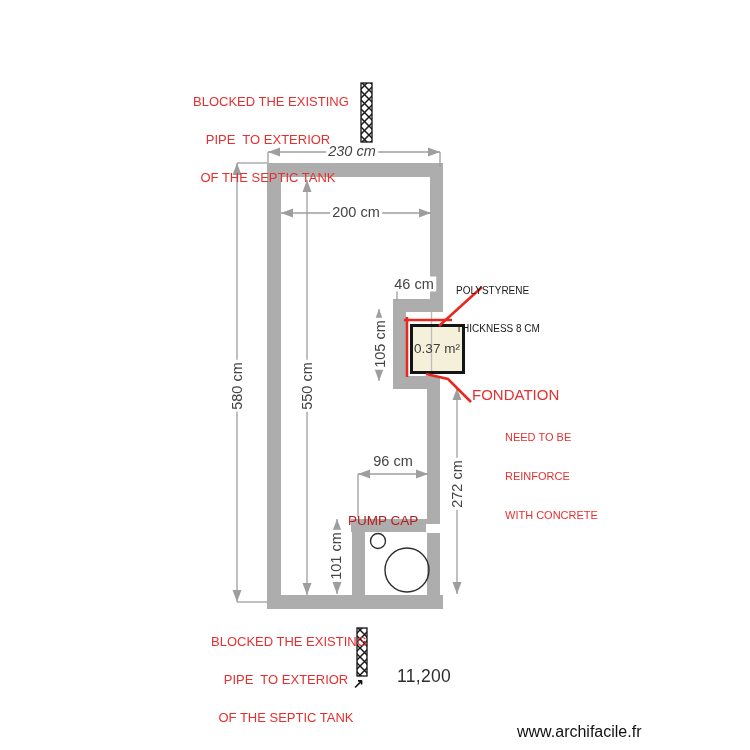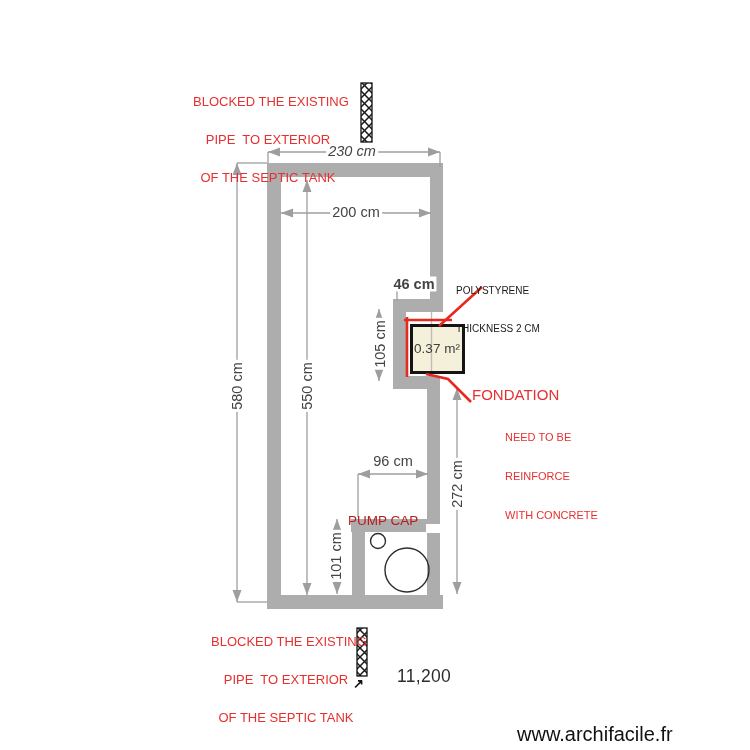--- a/index.html
+++ b/index.html
@@ -12,21 +12,21 @@
   .dim.rot{transform:translate(-50%,-50%) rotate(-90deg);}
   .note-red{color:#e63030;font-size:13px;line-height:12.6px;text-align:center;}
   .note-red div{white-space:pre;}
   .poly{color:#1a1a1a;font-size:10px;line-height:12.8px;}
   .fond-title{color:#e63030;font-size:15px;line-height:15px;}
   .fond-note{color:#e63030;font-size:11px;line-height:13px;}
   .pump{color:#b91c1c;font-size:13.5px;line-height:14px;}
   .stamp{color:#1a1a1a;font-size:13px;line-height:12px;}
   .area{color:#3d3d3d;font-size:13.5px;transform:translate(-50%,-50%);}
   .volume{color:#2d2d2d;font-size:17.5px;line-height:18px;letter-spacing:.3px;}
-  .watermark{color:#111;font-size:20px;}
+  .watermark{color:#111;font-size:16px;}
   .neglyph{color:#111;font-size:13px;font-weight:bold;}
 </style>
 </head>
 <body>
 
 <div id="canvas">
 
   <svg id="linework" viewBox="0 0 750 750">
     <defs>
       <pattern id="xh" width="9" height="9" patternUnits="userSpaceOnUse">
@@ -101,40 +101,40 @@
       <line x1="404" y1="320" x2="452" y2="320"></line>
       <line x1="439" y1="326" x2="482" y2="287"></line>
       <polyline points="426,374 448,379 471,402"></polyline>
     </g>
   </svg>
 
   <div class="lbl dim" style="left:352px;top:151px;font-style:italic;">230 cm</div>
   <div class="lbl dim" style="left:356px;top:212px;">200 cm</div>
   <div class="lbl dim rot" style="left:237px;top:386px;">580 cm</div>
   <div class="lbl dim rot" style="left:307px;top:386px;">550 cm</div>
-  <div class="lbl dim" style="left:414px;top:284px;font-weight:bold;">46 cm</div>
+  <div class="lbl dim" style="left:414px;top:284px;">46 cm</div>
   <div class="lbl dim rot" style="left:380px;top:344px;">105 cm</div>
   <div class="lbl dim" style="left:393px;top:461px;text-align:right;">96 cm</div>
   <div class="lbl dim rot" style="left:457px;top:484px;">272 cm</div>
   <div class="lbl dim rot" style="left:336px;top:556px;">101 cm</div>
 
   <div class="lbl note-red" style="left:193px;top:71px;width:150px;">
     <div>BLOCKED THE EXISTING</div>
     <div>PIPE  TO EXTERIOR</div>
     <div>OF THE SEPTIC TANK</div>
   </div>
   <div class="lbl note-red" style="left:211px;top:611px;width:150px;">
     <div>BLOCKED THE EXISTING</div>
     <div>PIPE  TO EXTERIOR</div>
     <div>OF THE SEPTIC TANK</div>
   </div>
 
   <div class="lbl poly" style="left:456px;top:259px;">
     <div>POLYSTYRENE</div>
-    <div>THICKNESS 2 CM</div>
+    <div>THICKNESS 8 CM</div>
   </div>
 
   <div class="lbl fond-title" style="left:472px;top:387px;">FONDATION</div>
   <div class="lbl fond-note" style="left:477px;top:405px;margin-left:28px;">
     <div>NEED TO BE</div>
     <div>REINFORCE</div>
     <div>WITH CONCRETE</div>
   </div>
 
   <div class="lbl pump" style="left:348px;top:514px;">PUMP CAP</div>

